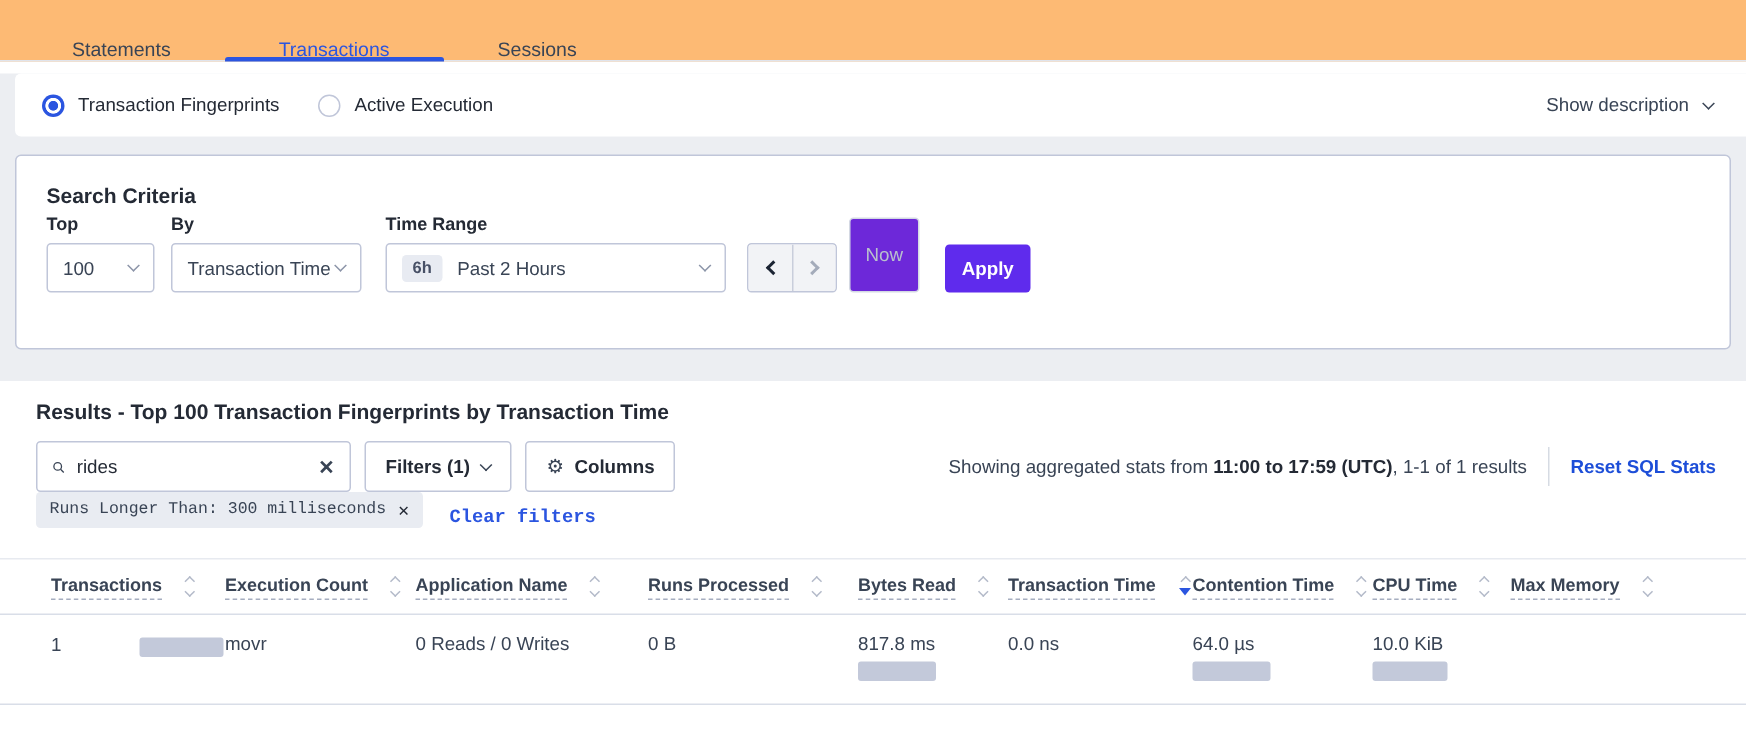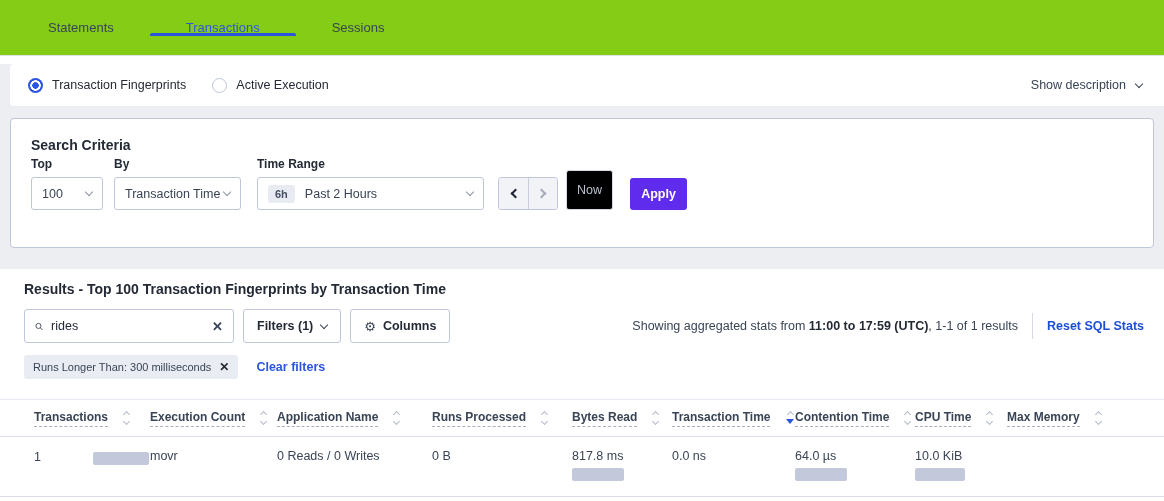--- a/index.html
+++ b/index.html
@@ -1,21 +1,21 @@
 <!DOCTYPE html>
 <html><head>
 <meta charset="utf-8">
 <style>
   * { margin:0; padding:0; box-sizing:border-box; }
   html,body { width:1164px; height:501px; background:#fff; overflow:hidden;
               font-family:"Liberation Sans", sans-serif; color:#394455; }
 
   
-  .tabbar { height:56px; background:#84cc16; border-bottom:1px solid #e0e4ec;
-            display:flex; align-items:center; padding-left:12px; }
+  .tabbar { height:41px; background:#fdba74; border-bottom:1px solid #e0e4ec;
+            display:flex; align-items:flex-end; padding-left:12px; }
   .tab { padding:0 36px; display:flex; align-items:center; font-size:13px;
          font-weight:500; color:#394455; cursor:pointer; position:relative; }
   .tab.active { color:#2b55e0; }
   .tab.active::after { content:""; position:absolute; left:0; right:0; bottom:-1px;
          height:3px; background:#2b55e0; border-radius:2px 2px 0 0; }
 
   
   .grey-band { height:205px; background:#eceef2; }
   .radio-card { margin:8px 0 0 10px; background:#fff; height:42px;
                 display:flex; align-items:center; padding:0 22px 0 18px;
@@ -46,21 +46,21 @@
               color:#475066; padding:3px 7px; margin-right:10px; }
   .pager { display:flex; border:1px solid #c0c6d9; border-radius:3px; overflow:hidden;
            margin-left:14px; height:33px; }
   .pager-btn { width:29px; display:flex; align-items:center; justify-content:center;
                background:#f2f3f6; cursor:pointer; }
   .pager-btn + .pager-btn { border-left:1px solid #c9cedb; }
   .pchev { width:7px; height:7px; border-right:2px solid #1c2433; border-bottom:2px solid #1c2433;
            display:inline-block; }
   .pchev.left  { transform:rotate(135deg); margin-left:3px; }
   .pchev.right { transform:rotate(-45deg); border-color:#a4abba; margin-right:3px; }
-  .now-btn { margin-left:8px; height:40px; width:47px; background:#000000;
+  .now-btn { margin-left:8px; height:50px; width:47px; background:#6d28d9;
              border:1px solid #d4d9e3; border-radius:3px; font-size:12.5px;
              color:#b9c0cd; cursor:default; }
   .apply-btn { margin-left:17px; height:32px; width:57px; background:#5f2bed; border:none;
                border-radius:3px; color:#fff; font-size:12.5px; font-weight:700; cursor:pointer; }
 
   
   .results { padding:12px 0 0 0; background:#fff; }
   .results-heading { font-size:14px; font-weight:700; color:#242a35; padding-left:24px; }
   .controls-row { display:flex; align-items:center; margin-top:12px; padding:0 20px 0 24px; }
   .search-box { width:210px; height:34px; border:1px solid #c0c6d9; border-radius:3px;
@@ -74,21 +74,21 @@
   .filters-btn { margin-left:9px; }
   .filters-btn .chev { margin-left:8px; }
   .columns-btn { margin-left:9px; }
   .gear { font-family:"DejaVu Sans", sans-serif; font-size:13px; font-weight:400;
           color:#394455; margin-right:7px; }
   .stats-text { margin-left:auto; font-size:12.5px; color:#394455; white-space:nowrap; }
   .stats-text b { color:#242a35; }
   .vdiv { width:1px; height:26px; background:#d6dbe3; margin:0 14px; }
   .reset-link { font-size:12.5px; font-weight:600; color:#1d4ed8; cursor:pointer; white-space:nowrap; }
 
-  .pill-row { display:flex; align-items:center; margin-top:12px; padding-left:24px; }
+  .pill-row { display:flex; align-items:flex-end; padding-left:24px;font-family:Liberation Mono, monospace; }
   .pill { background:#e9ecf2; border-radius:3px; height:24px; display:flex; align-items:center;
           padding:0 9px; font-size:11px; color:#394455; }
   .pill .x { margin-left:8px; font-weight:700; font-size:12px; cursor:pointer; color:#242a35; }
   .clear-filters { margin-left:18px; font-size:12.5px; font-weight:700; color:#2b55e0; cursor:pointer; }
 
   
   .table { margin-top:20px; border-top:1px solid #e7eaf0; }
   .tgrid { display:grid;
            grid-template-columns:116px 127px 155px 140px 100px 123px 120px 92px 1fr;
            padding-left:34px; padding-right:10px; }

